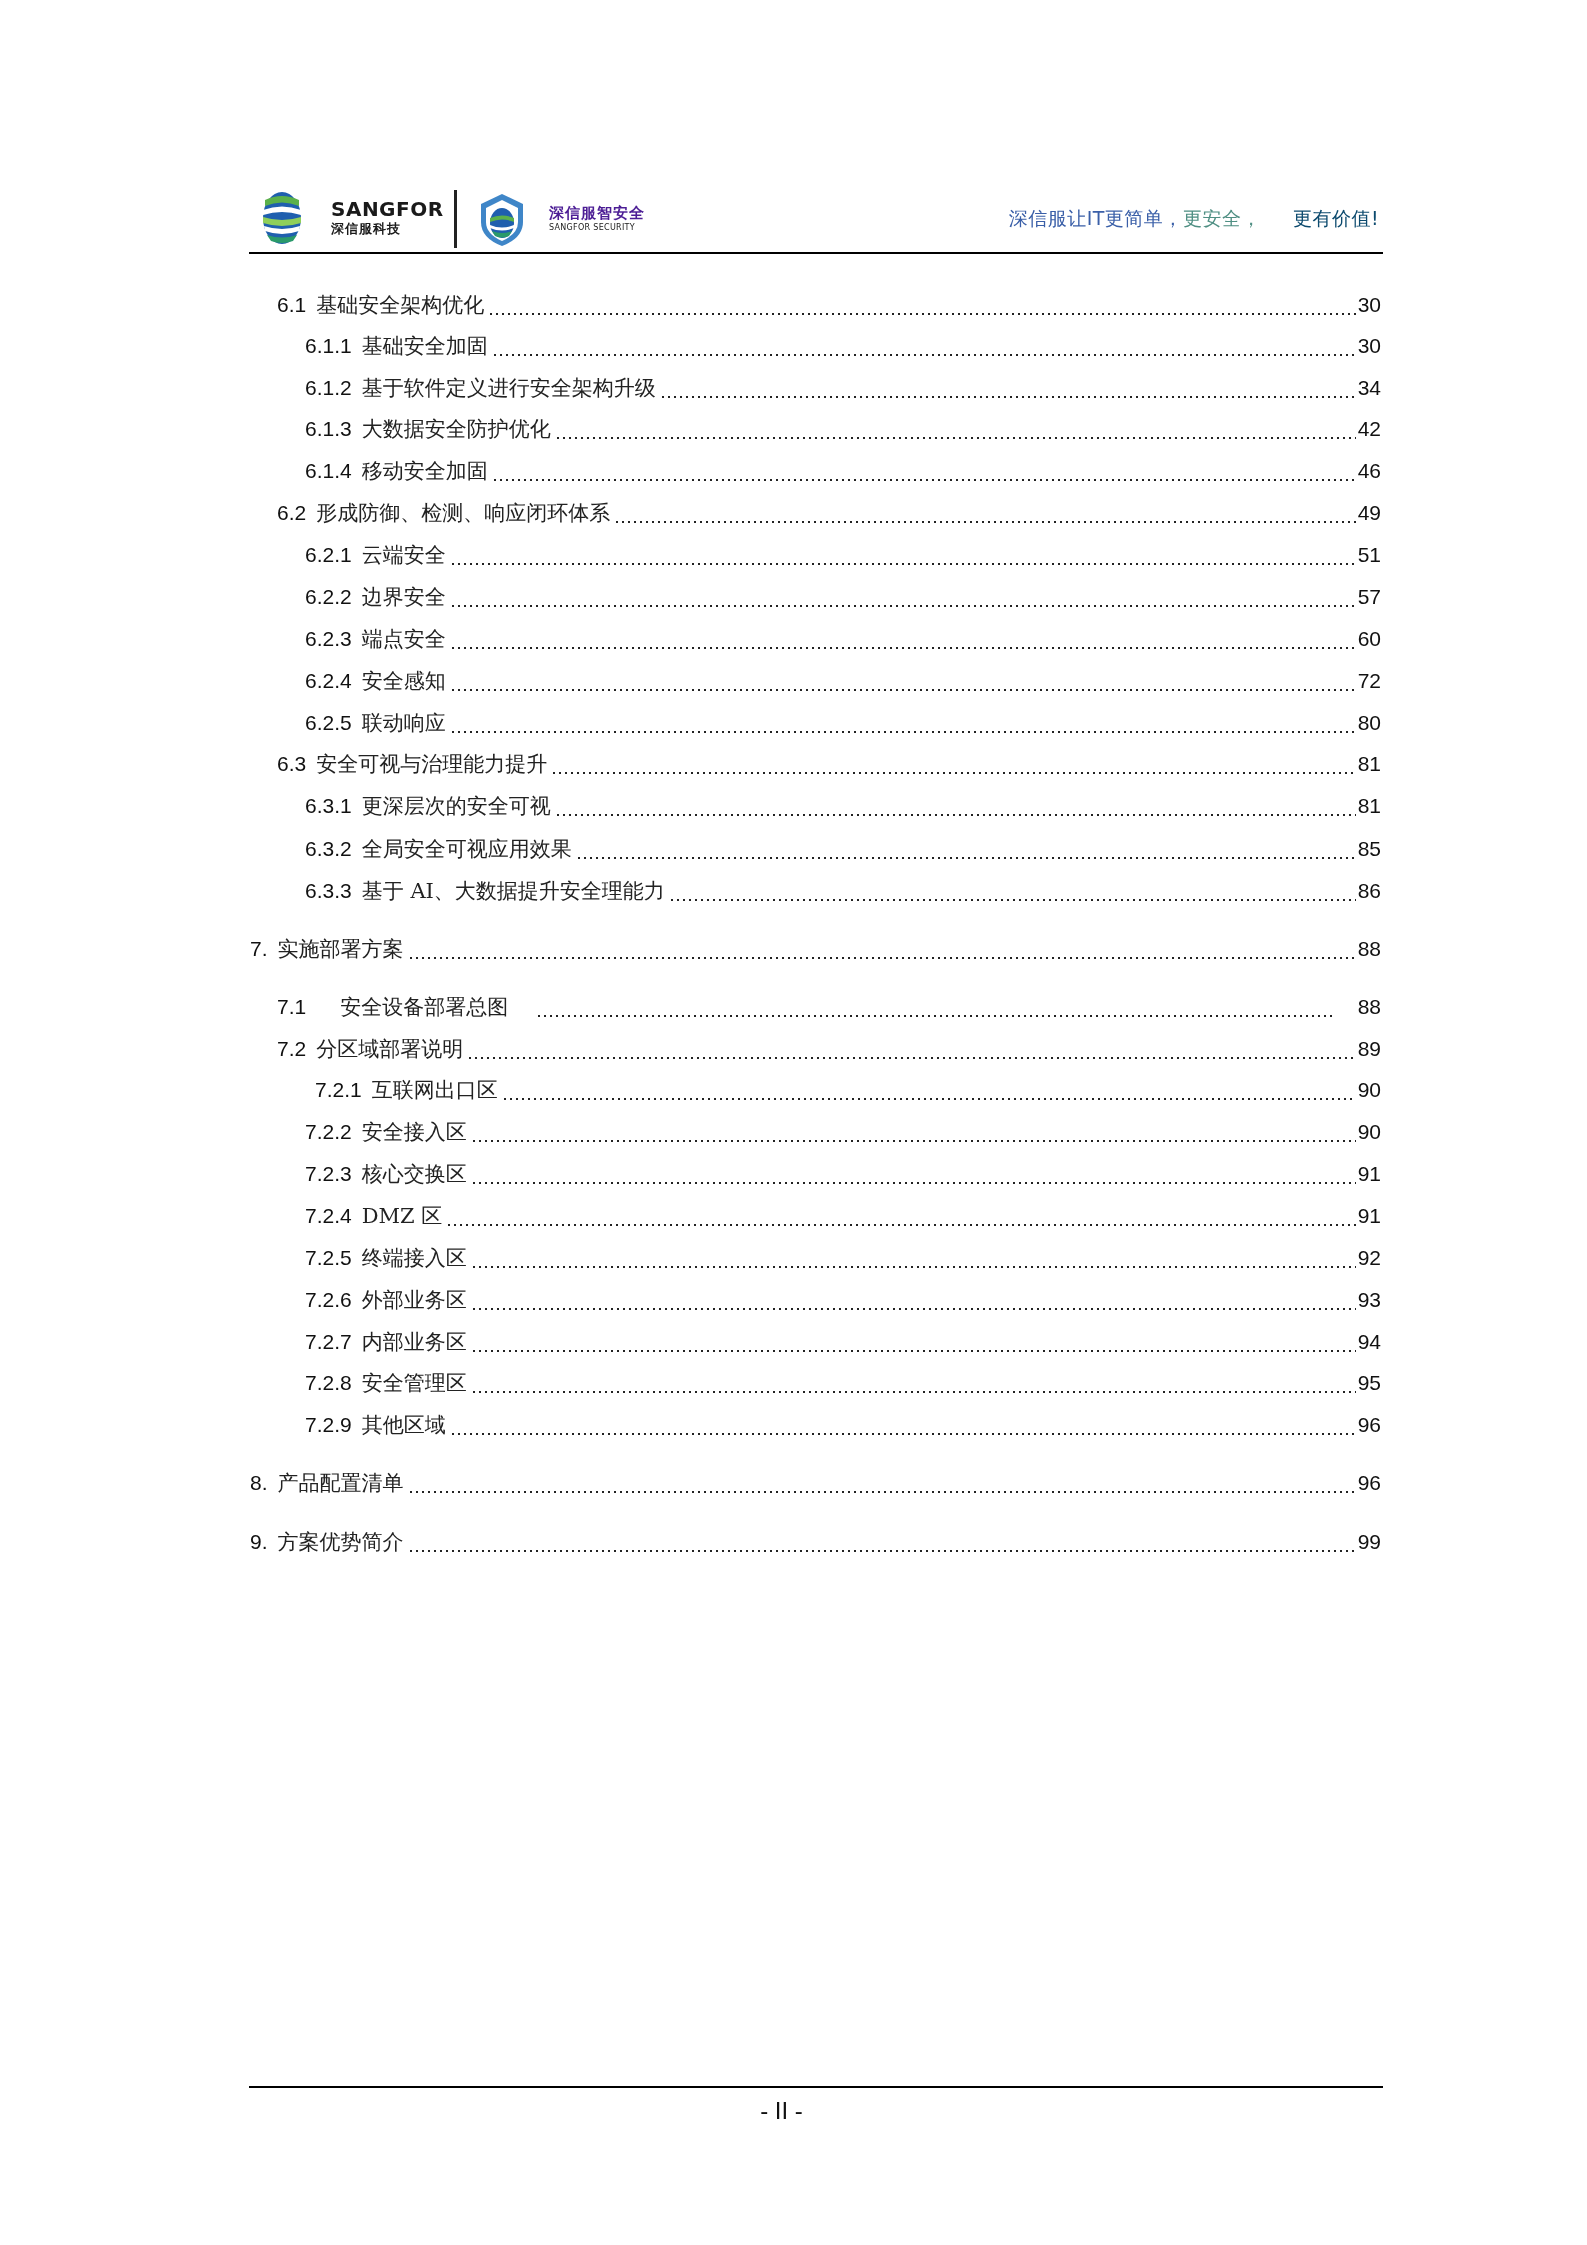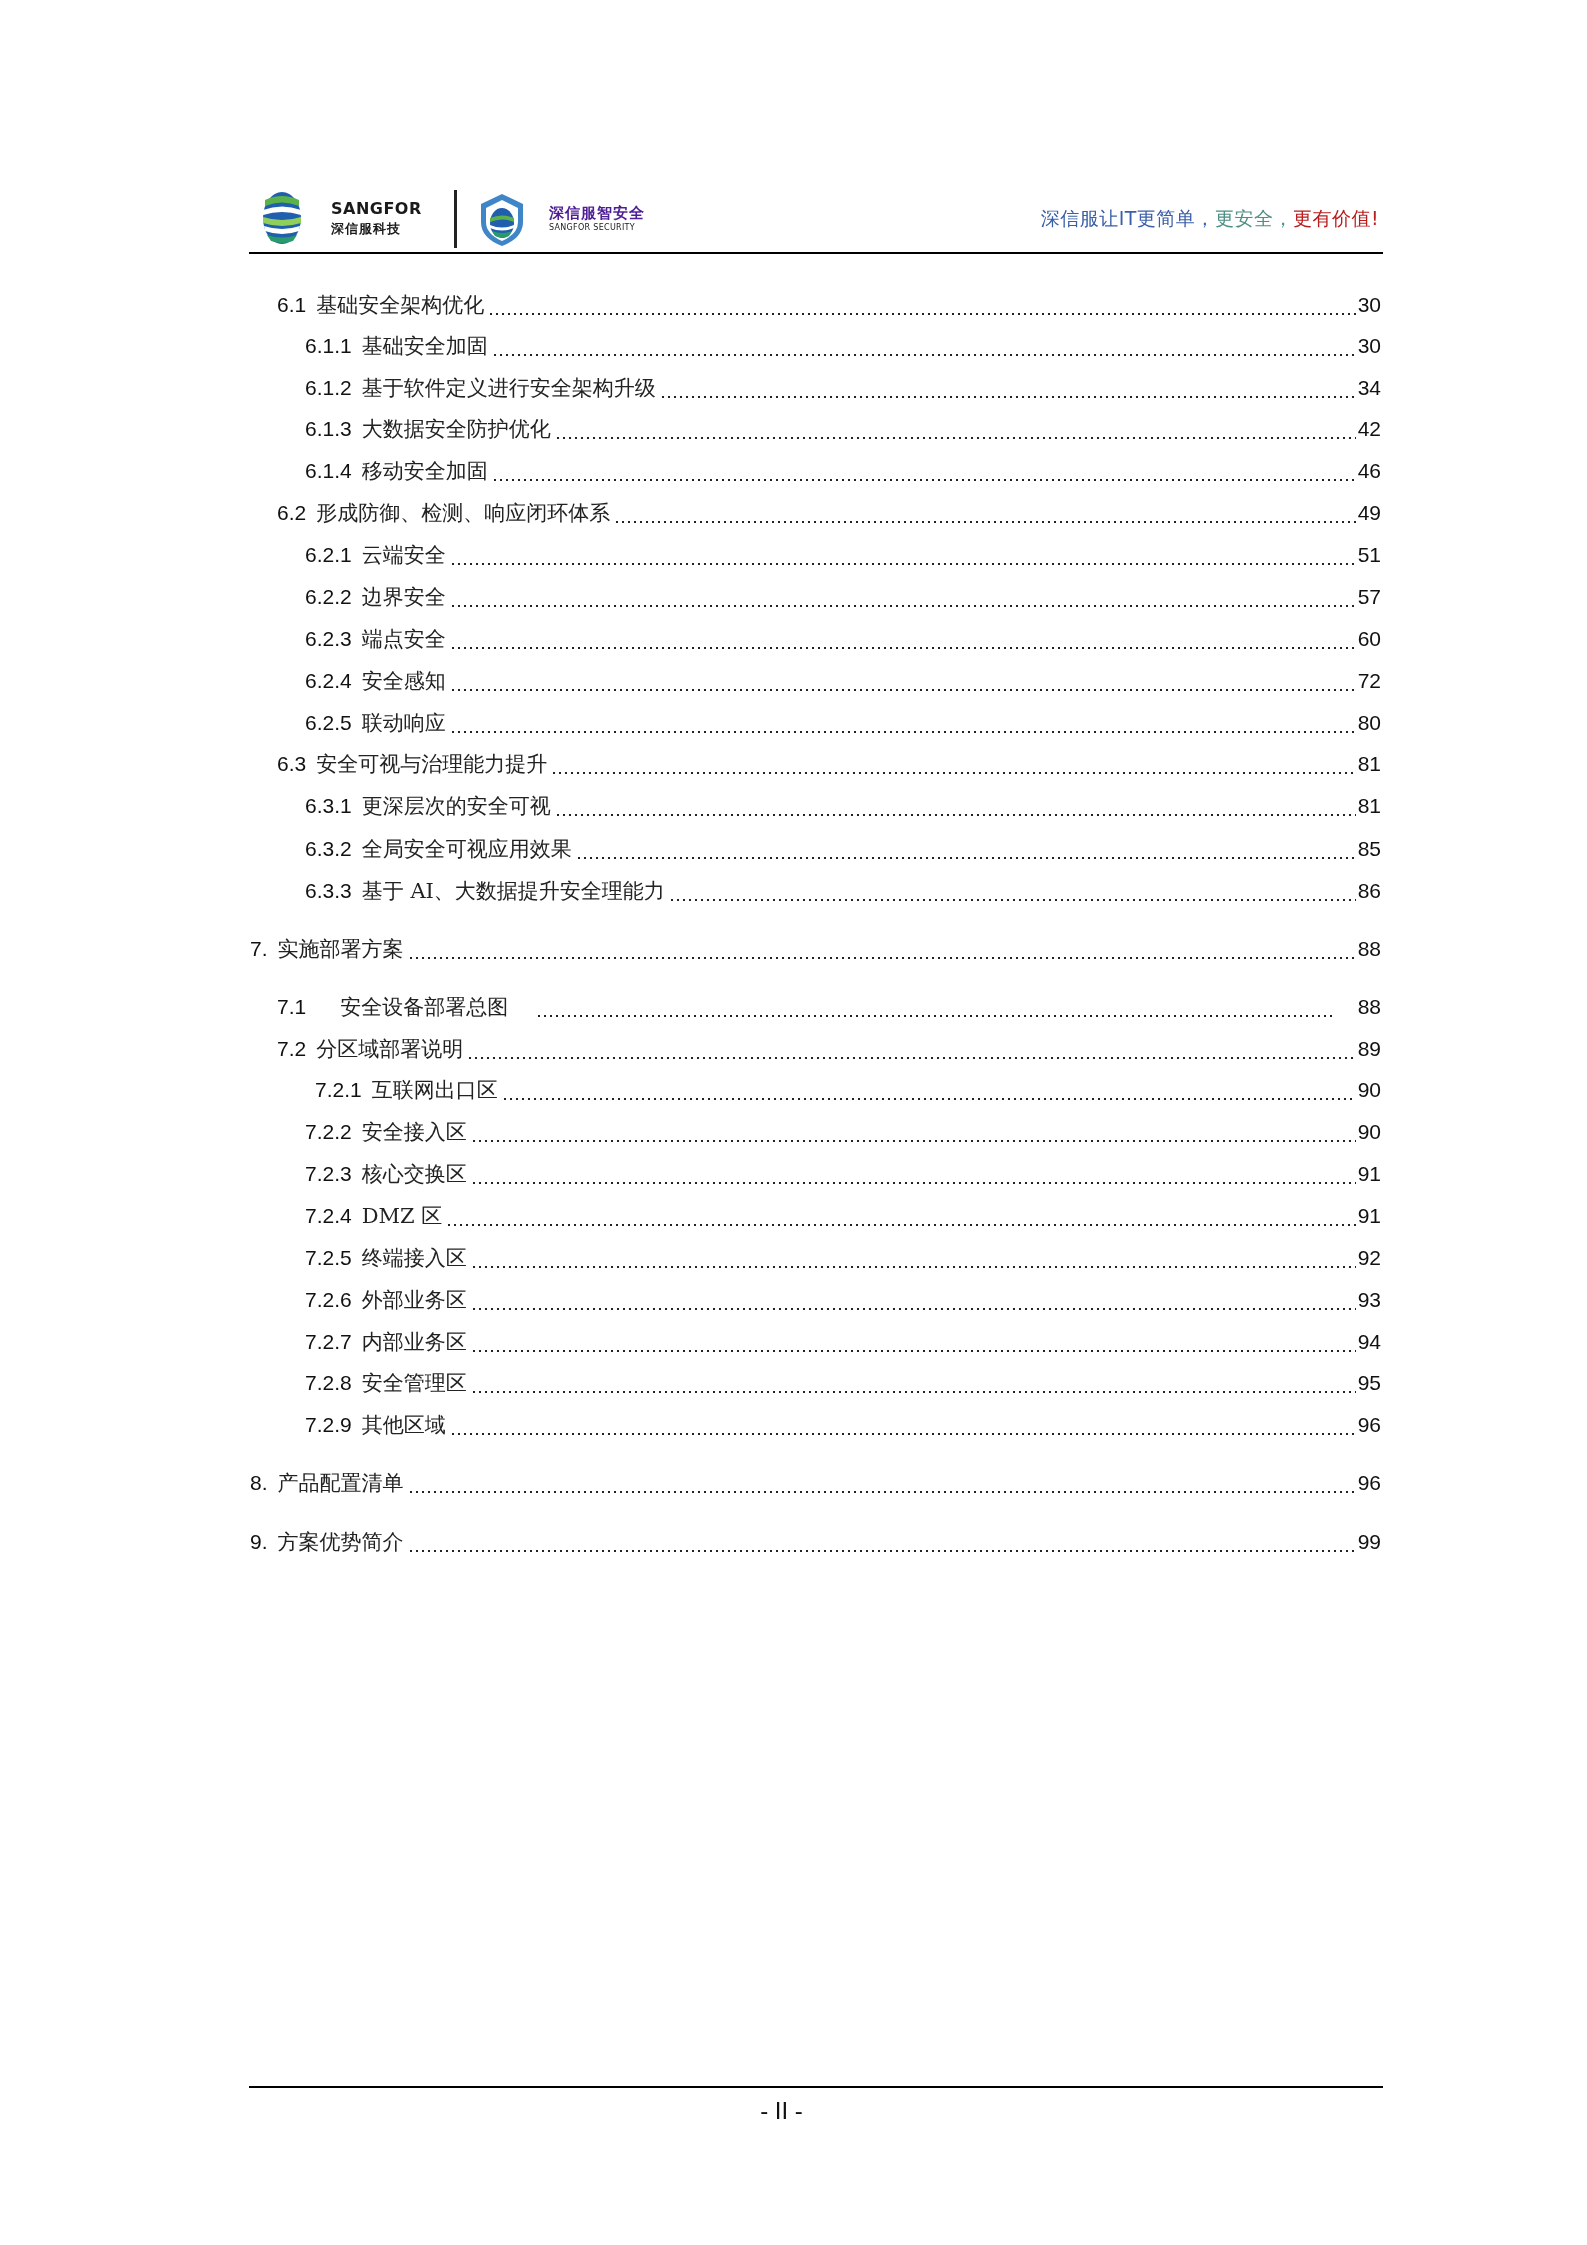--- a/index.html
+++ b/index.html
@@ -3,31 +3,31 @@
 <meta charset="utf-8">
 <style>
   html, body { margin: 0; padding: 0; background: #ffffff; }
   body { width: 1587px; height: 2245px; position: relative; overflow: hidden;
          font-family: "Liberation Sans", "DejaVu Sans", sans-serif; color: #111; }
 
   
   .header { position: absolute; left: 249px; top: 180px; width: 1134px; height: 75px; }
   .logo-globe { position: absolute; left: 12px; top: 10px; width: 42px; height: 56px; }
   .brand { position: absolute; left: 82px; top: 18px; }
-  .brand-en { font-family: "DejaVu Sans", sans-serif; font-weight: bold; font-size: 16px; letter-spacing: 0.5px; color: #1a1a1a; line-height: 22px; }
+  .brand-en { font-family: "DejaVu Sans", sans-serif; font-weight: bold; font-size: 20px; letter-spacing: 0.5px; color: #1a1a1a; line-height: 22px; }
   .brand-cn { font-family: Liberation Sans, sans-serif; font-weight: bold; font-size: 13px; color: #1a1a1a; line-height: 17px; letter-spacing: 1px; }
   .header-divider { position: absolute; left: 205px; top: 10px; width: 3px; height: 58px; background: #222; }
   .logo-shield { position: absolute; left: 230px; top: 12px; width: 46px; height: 56px; }
   .brand2 { position: absolute; left: 300px; top: 24px; }
   .brand2-cn { font-family: "DejaVu Sans", sans-serif; font-weight: bold; font-size: 15px; color: #4c1d95; line-height: 18px; letter-spacing: 1px; }
   .brand2-en { font-family: "DejaVu Sans", sans-serif; font-weight: normal; font-size: 8px; color: #1a1a1a; line-height: 12px; letter-spacing: 0.3px; }
   .tagline { position: absolute; right: 4px; top: 26px; font-family: "DejaVu Sans", sans-serif; font-size: 19px; letter-spacing: 0.5px; white-space: nowrap; }
   .tagline .t1 { color: #3a5fa8; }
   .tagline .t2 { color: #4f8f83; }
-  .tagline .t3 { color: #b91c1c; }
+  .tagline .t3 { color: #0c4a6e; margin-left: 32px; }
   .header-rule { position: absolute; left: 249px; top: 252px; width: 1134px; height: 2px; background: #000; }
 
   
   .toc { position: absolute; left: 0; top: 0; width: 1587px; }
   .toc-row { position: absolute; right: 206px; height: 30px; display: flex; align-items: center;
              font-size: 21px; line-height: 30px; white-space: nowrap; }
   .toc-row .num { font-family: "Liberation Sans", sans-serif; color: #111; margin-right: 10px; }
   .toc-row .ttl { font-family: "DejaVu Serif", serif; color: #222; font-size: 21px; }
   .toc-row .leader { flex: 1; height: 30px; margin: 0 2px 0 4px;
      background-image: radial-gradient(circle, #222 1.1px, transparent 1.3px);

